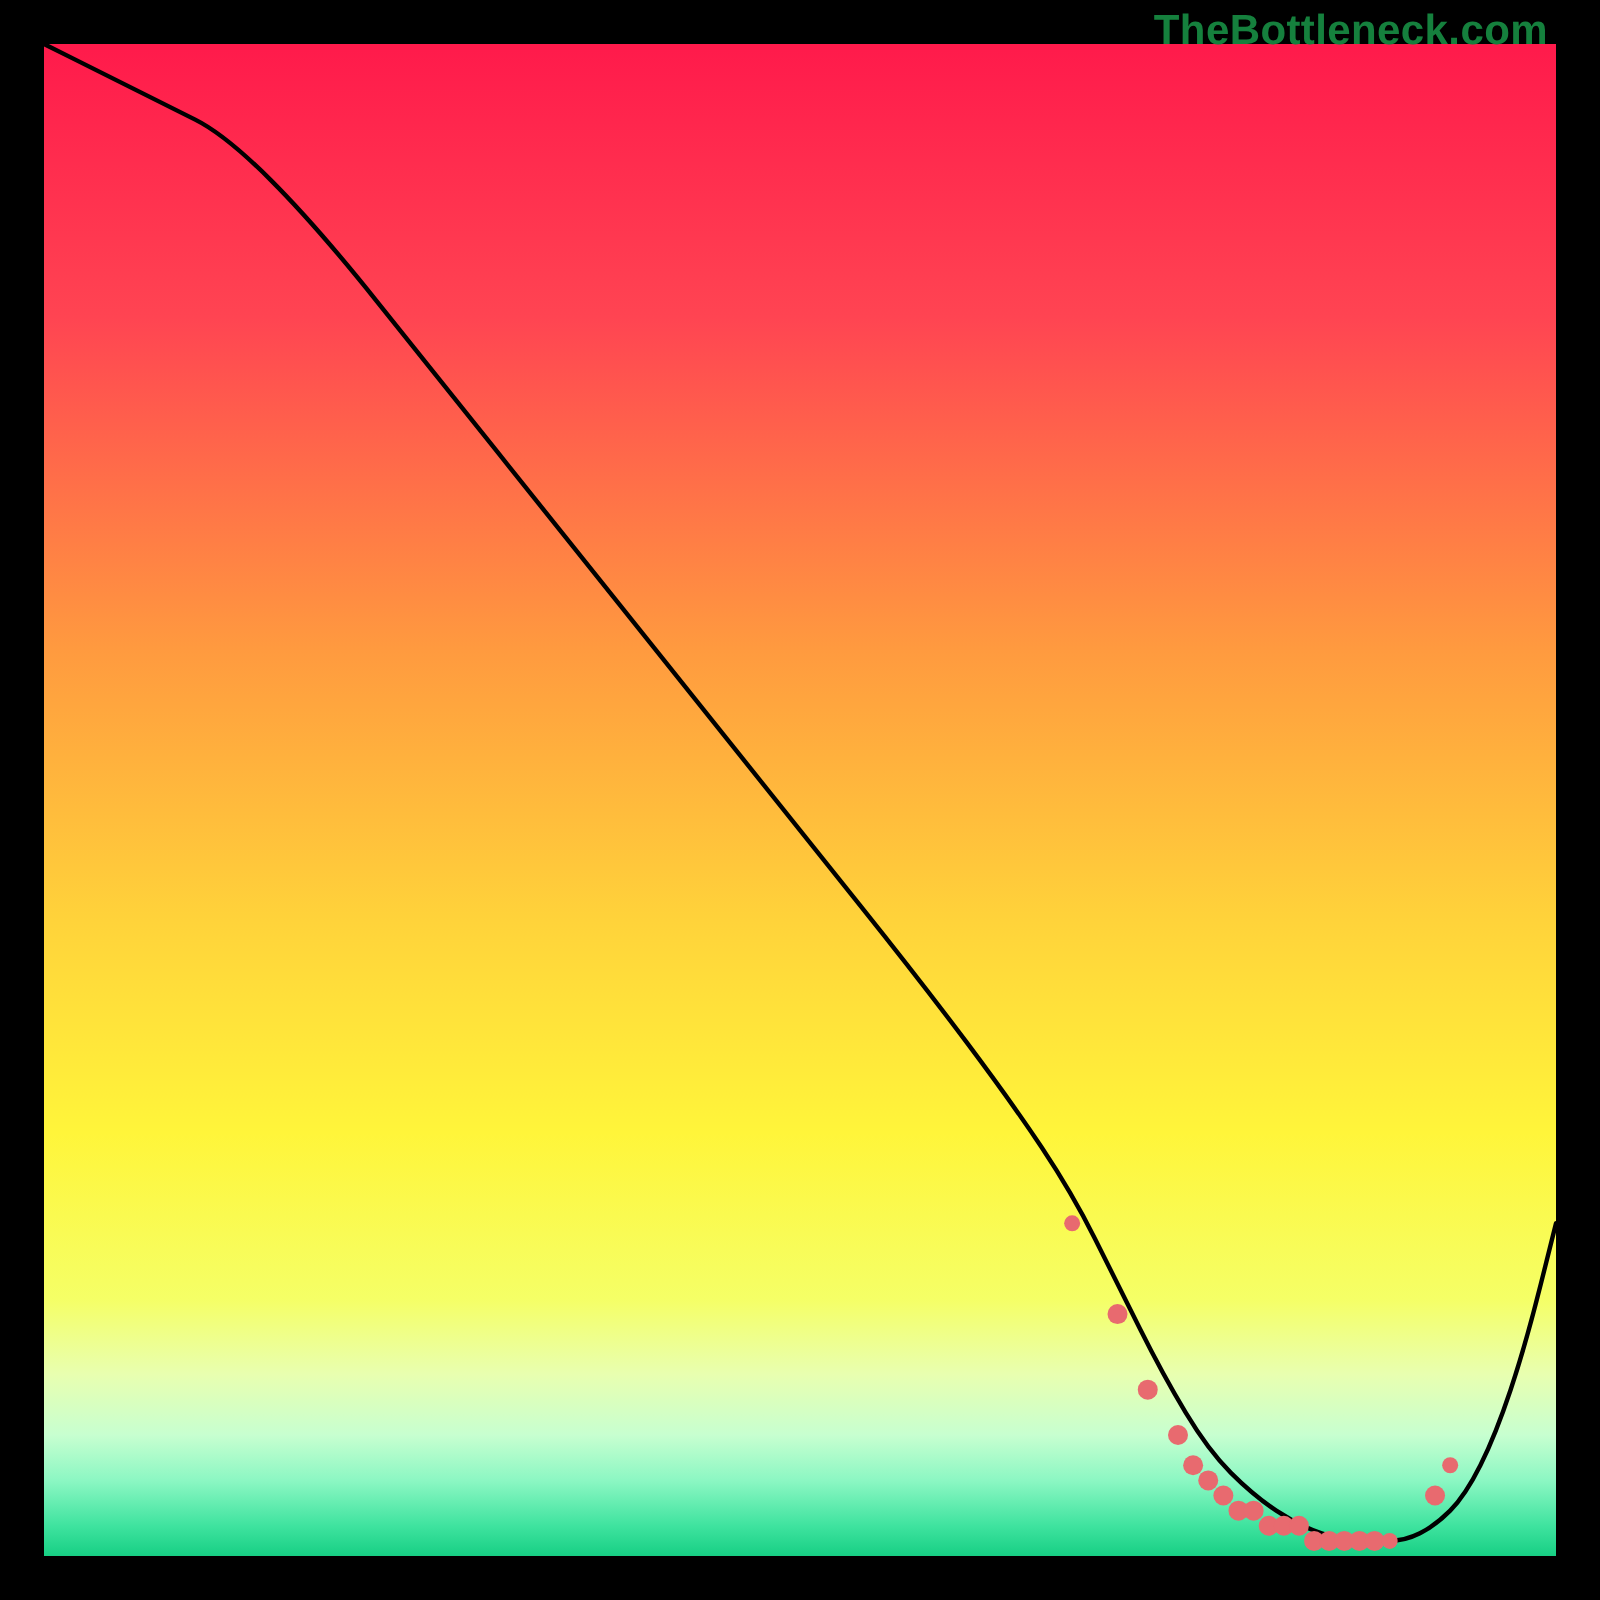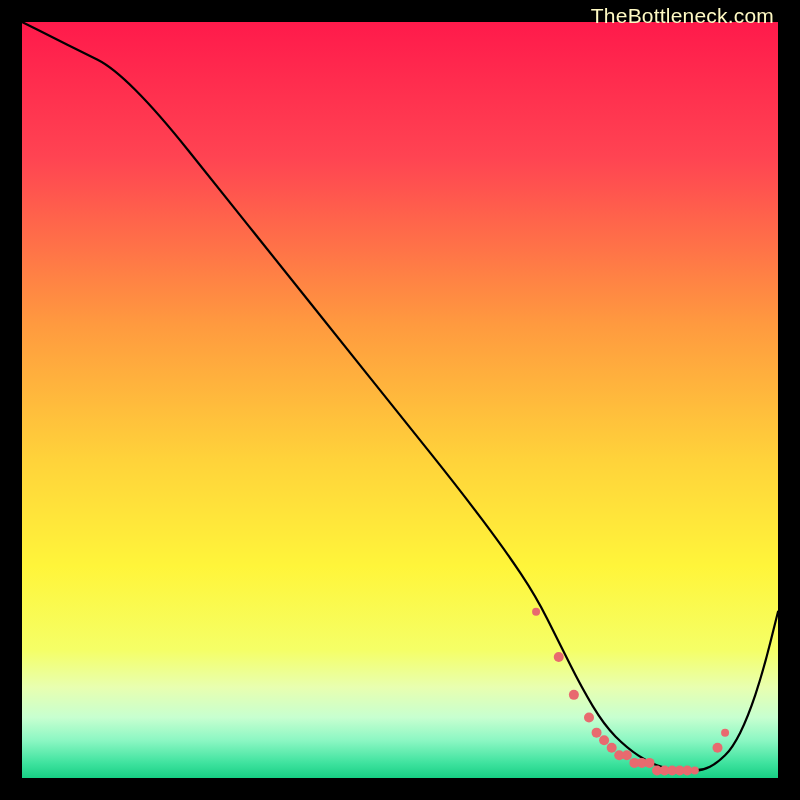--- a/index.html
+++ b/index.html
@@ -24,22 +24,22 @@
     left: 0;
     top: 0;
     width: 756px;
     height: 756px;
   }
   .watermark {
     position: absolute;
     top: 4px;
     right: 26px;
     font-size: 21px;
-    font-weight: 400;
-    color: #fef9c3;
+    font-weight: 700;
+    color: #15803d;
     letter-spacing: 0.2px;
     z-index: 20;
   }
   svg { display: block; }
 </style>
 </head>
 <body>
 
 <div class="watermark">TheBottleneck.com</div>
 

